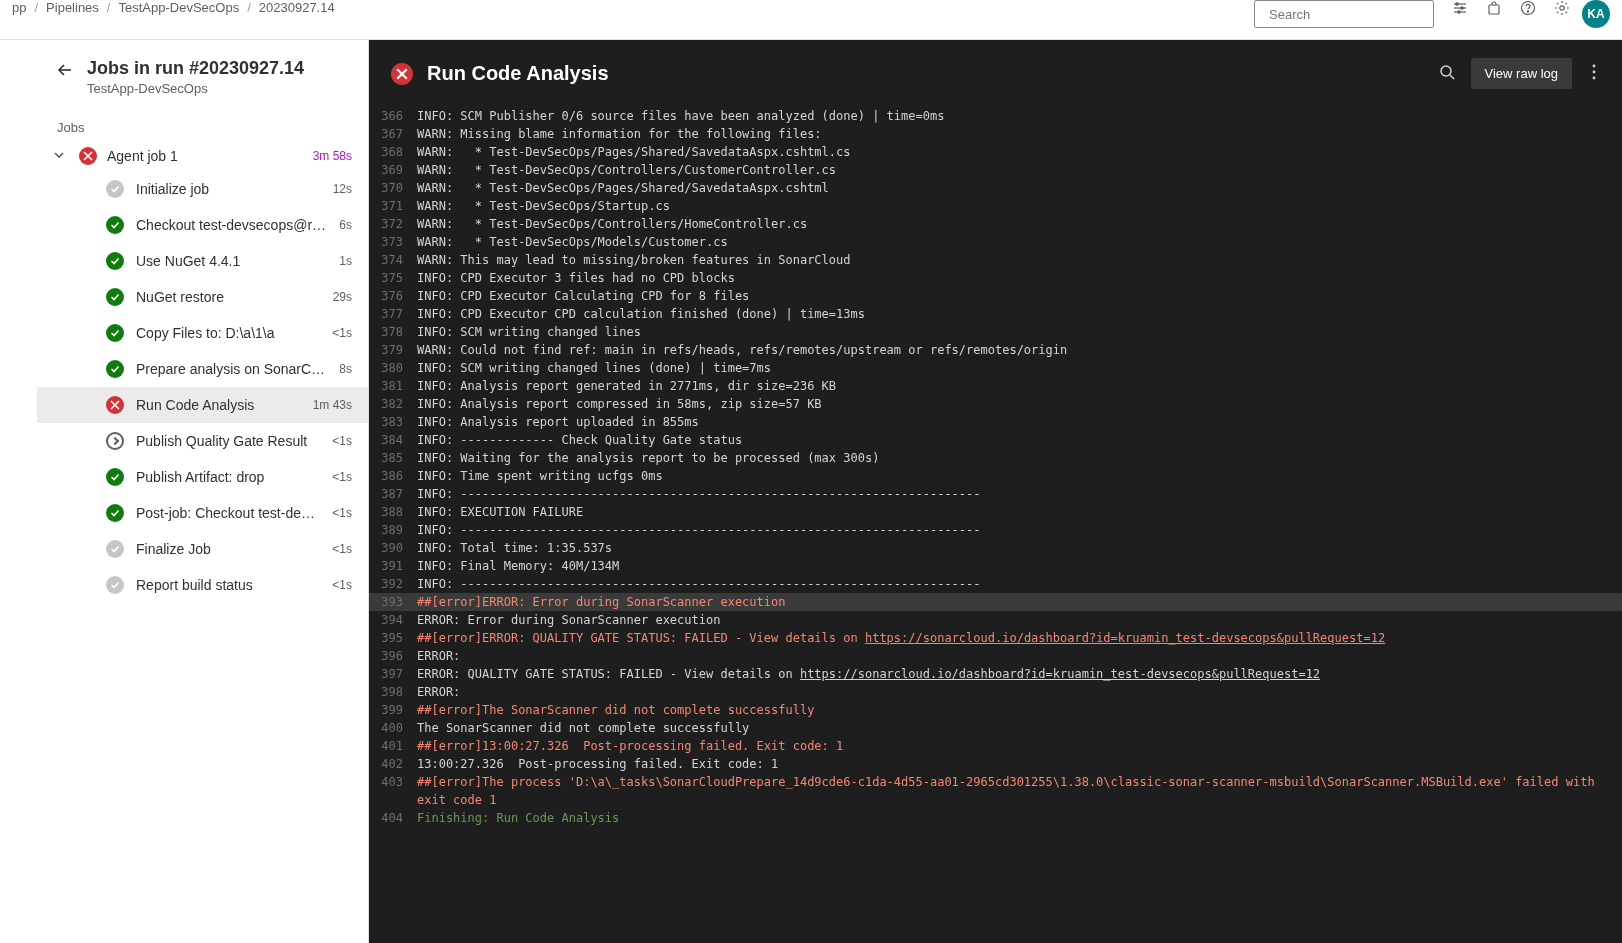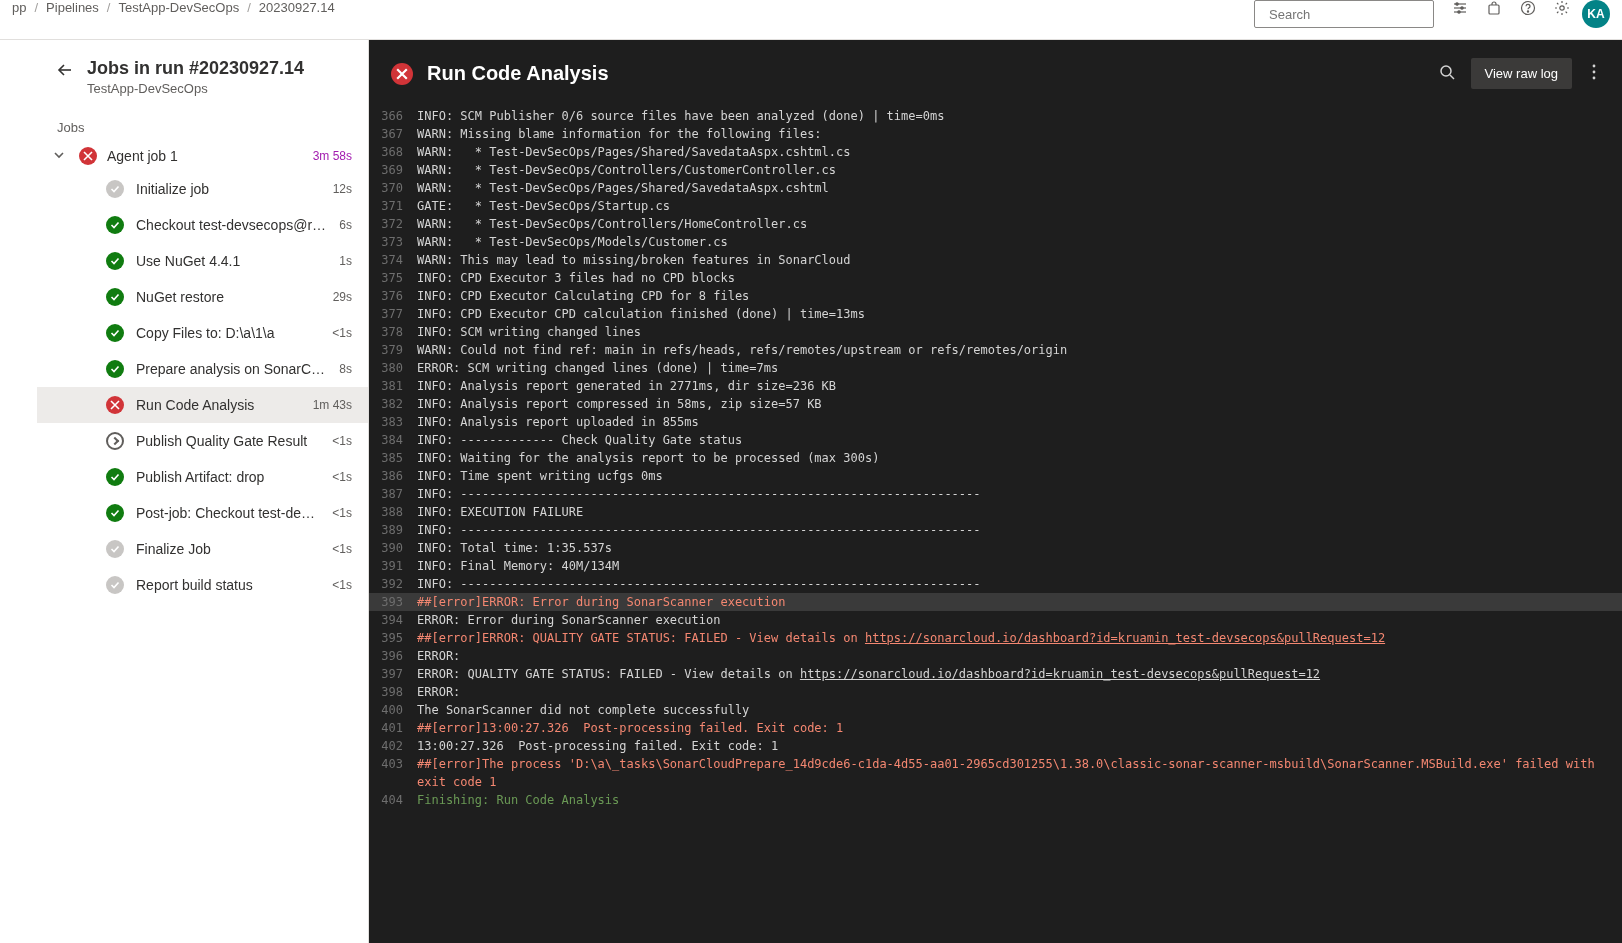--- a/index.html
+++ b/index.html
@@ -278,48 +278,49 @@
             </svg>
         </span>
       </div>
     </div>
     <div class="log-body" id="logbody">
         <div class="log-line "><span class="ln">366</span><span class="tx">INFO: SCM Publisher 0/6 source files have been analyzed (done) | time=0ms</span></div>
         <div class="log-line "><span class="ln">367</span><span class="tx">WARN: Missing blame information for the following files:</span></div>
         <div class="log-line "><span class="ln">368</span><span class="tx">WARN:   * Test-DevSecOps/Pages/Shared/SavedataAspx.cshtml.cs</span></div>
         <div class="log-line "><span class="ln">369</span><span class="tx">WARN:   * Test-DevSecOps/Controllers/CustomerController.cs</span></div>
         <div class="log-line "><span class="ln">370</span><span class="tx">WARN:   * Test-DevSecOps/Pages/Shared/SavedataAspx.cshtml</span></div>
-        <div class="log-line "><span class="ln">371</span><span class="tx">GATE:   * Test-DevSecOps/Startup.cs</span></div>
+        <div class="log-line "><span class="ln">371</span><span class="tx">WARN:   * Test-DevSecOps/Startup.cs</span></div>
         <div class="log-line "><span class="ln">372</span><span class="tx">WARN:   * Test-DevSecOps/Controllers/HomeController.cs</span></div>
         <div class="log-line "><span class="ln">373</span><span class="tx">WARN:   * Test-DevSecOps/Models/Customer.cs</span></div>
         <div class="log-line "><span class="ln">374</span><span class="tx">WARN: This may lead to missing/broken features in SonarCloud</span></div>
         <div class="log-line "><span class="ln">375</span><span class="tx">INFO: CPD Executor 3 files had no CPD blocks</span></div>
         <div class="log-line "><span class="ln">376</span><span class="tx">INFO: CPD Executor Calculating CPD for 8 files</span></div>
         <div class="log-line "><span class="ln">377</span><span class="tx">INFO: CPD Executor CPD calculation finished (done) | time=13ms</span></div>
         <div class="log-line "><span class="ln">378</span><span class="tx">INFO: SCM writing changed lines</span></div>
         <div class="log-line "><span class="ln">379</span><span class="tx">WARN: Could not find ref: main in refs/heads, refs/remotes/upstream or refs/remotes/origin</span></div>
-        <div class="log-line "><span class="ln">380</span><span class="tx">ERROR: SCM writing changed lines (done) | time=7ms</span></div>
+        <div class="log-line "><span class="ln">380</span><span class="tx">INFO: SCM writing changed lines (done) | time=7ms</span></div>
         <div class="log-line "><span class="ln">381</span><span class="tx">INFO: Analysis report generated in 2771ms, dir size=236 KB</span></div>
         <div class="log-line "><span class="ln">382</span><span class="tx">INFO: Analysis report compressed in 58ms, zip size=57 KB</span></div>
         <div class="log-line "><span class="ln">383</span><span class="tx">INFO: Analysis report uploaded in 855ms</span></div>
         <div class="log-line "><span class="ln">384</span><span class="tx">INFO: ------------- Check Quality Gate status</span></div>
         <div class="log-line "><span class="ln">385</span><span class="tx">INFO: Waiting for the analysis report to be processed (max 300s)</span></div>
         <div class="log-line "><span class="ln">386</span><span class="tx">INFO: Time spent writing ucfgs 0ms</span></div>
         <div class="log-line "><span class="ln">387</span><span class="tx">INFO: ------------------------------------------------------------------------</span></div>
         <div class="log-line "><span class="ln">388</span><span class="tx">INFO: EXECUTION FAILURE</span></div>
         <div class="log-line "><span class="ln">389</span><span class="tx">INFO: ------------------------------------------------------------------------</span></div>
         <div class="log-line "><span class="ln">390</span><span class="tx">INFO: Total time: 1:35.537s</span></div>
         <div class="log-line "><span class="ln">391</span><span class="tx">INFO: Final Memory: 40M/134M</span></div>
         <div class="log-line "><span class="ln">392</span><span class="tx">INFO: ------------------------------------------------------------------------</span></div>
         <div class="log-line err hl"><span class="ln">393</span><span class="tx">##[error]ERROR: Error during SonarScanner execution</span></div>
         <div class="log-line "><span class="ln">394</span><span class="tx">ERROR: Error during SonarScanner execution</span></div>
         <div class="log-line err"><span class="ln">395</span><span class="tx">##[error]ERROR: QUALITY GATE STATUS: FAILED - View details on <a>https://sonarcloud.io/dashboard?id=kruamin_test-devsecops&amp;pullRequest=12</a></span></div>
         <div class="log-line "><span class="ln">396</span><span class="tx">ERROR:</span></div>
         <div class="log-line "><span class="ln">397</span><span class="tx">ERROR: QUALITY GATE STATUS: FAILED - View details on <a>https://sonarcloud.io/dashboard?id=kruamin_test-devsecops&amp;pullRequest=12</a></span></div>
         <div class="log-line "><span class="ln">398</span><span class="tx">ERROR:</span></div>
+        <div class="log-line err"><span class="ln">399</span><span class="tx">##[error]The SonarScanner did not complete successfully</span></div>
         <div class="log-line "><span class="ln">400</span><span class="tx">The SonarScanner did not complete successfully</span></div>
         <div class="log-line err"><span class="ln">401</span><span class="tx">##[error]13:00:27.326  Post-processing failed. Exit code: 1</span></div>
         <div class="log-line "><span class="ln">402</span><span class="tx">13:00:27.326  Post-processing failed. Exit code: 1</span></div>
         <div class="log-line err"><span class="ln">403</span><span class="tx">##[error]The process 'D:\a\_tasks\SonarCloudPrepare_14d9cde6-c1da-4d55-aa01-2965cd301255\1.38.0\classic-sonar-scanner-msbuild\SonarScanner.MSBuild.exe' failed with exit code 1</span></div>
         <div class="log-line ok"><span class="ln">404</span><span class="tx">Finishing: Run Code Analysis</span></div>
       </div>
   </div>
 </div>
 
 </body></html>

